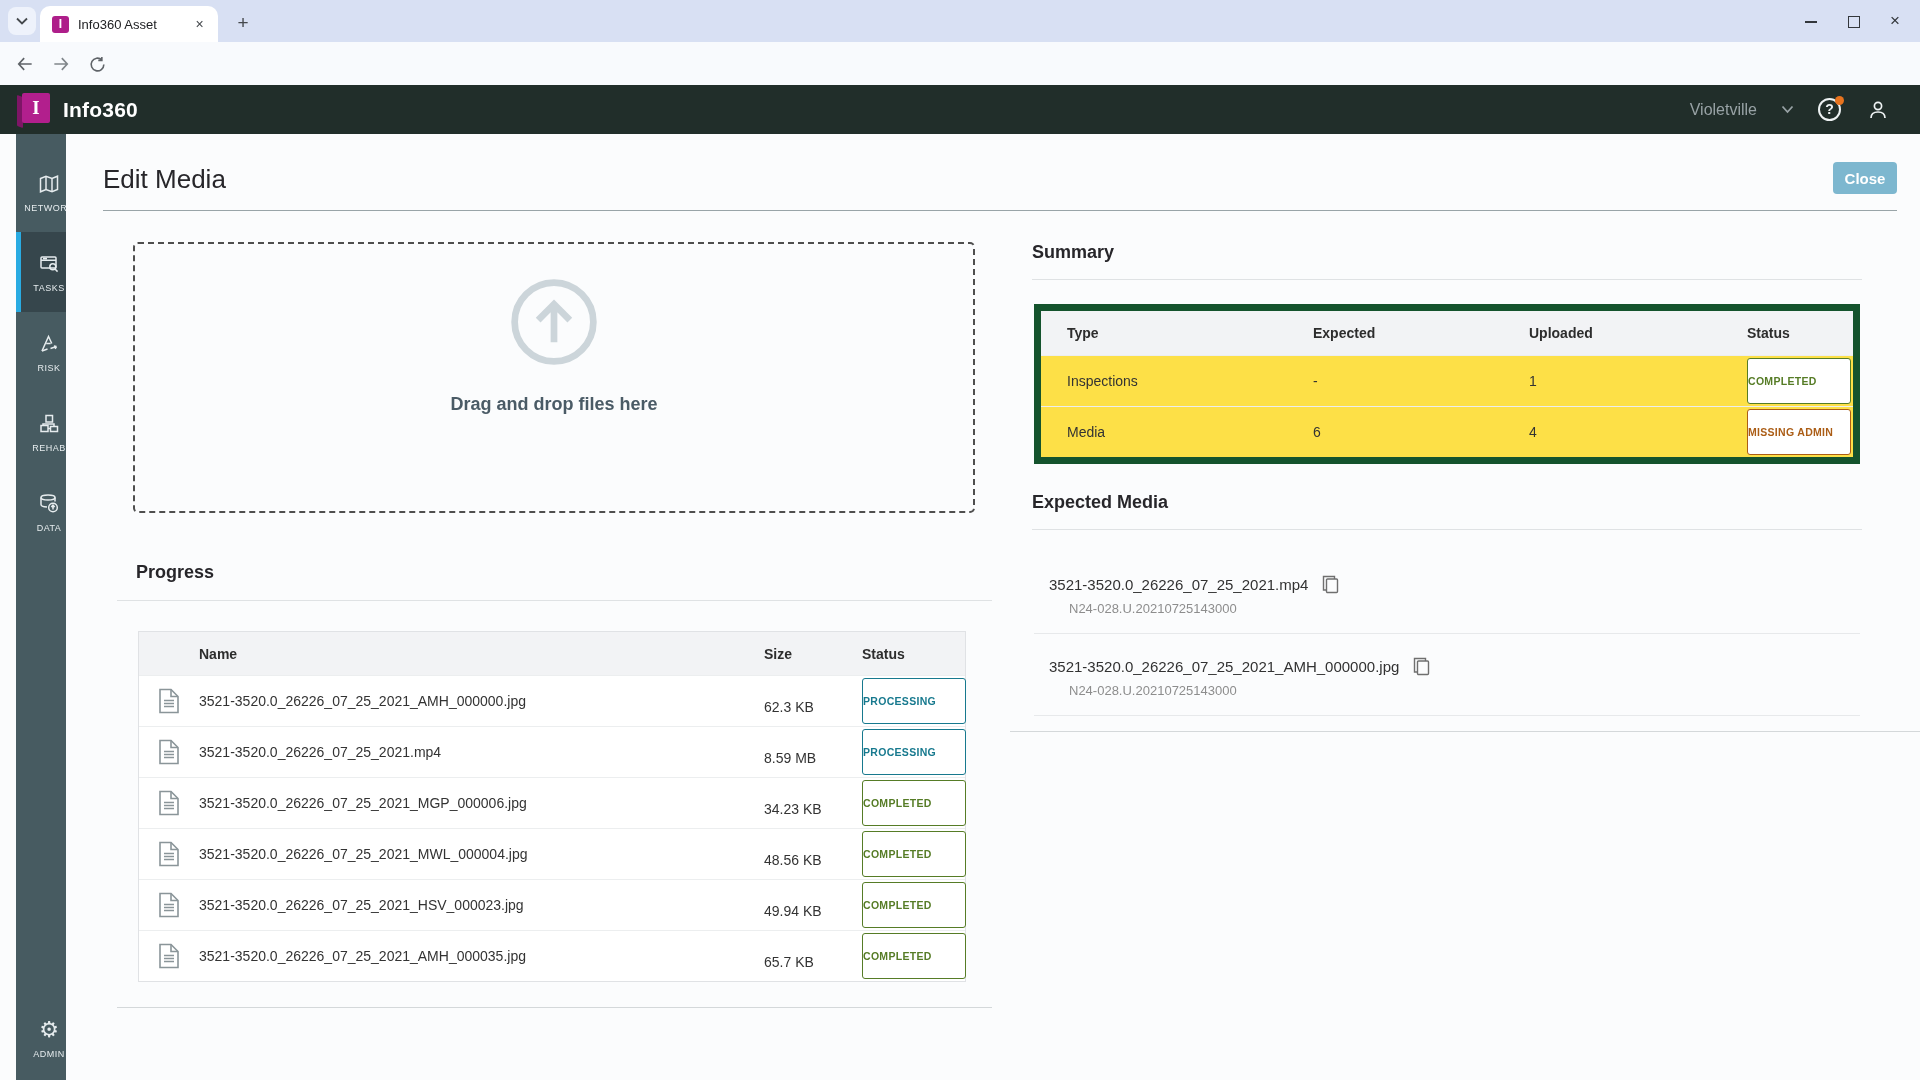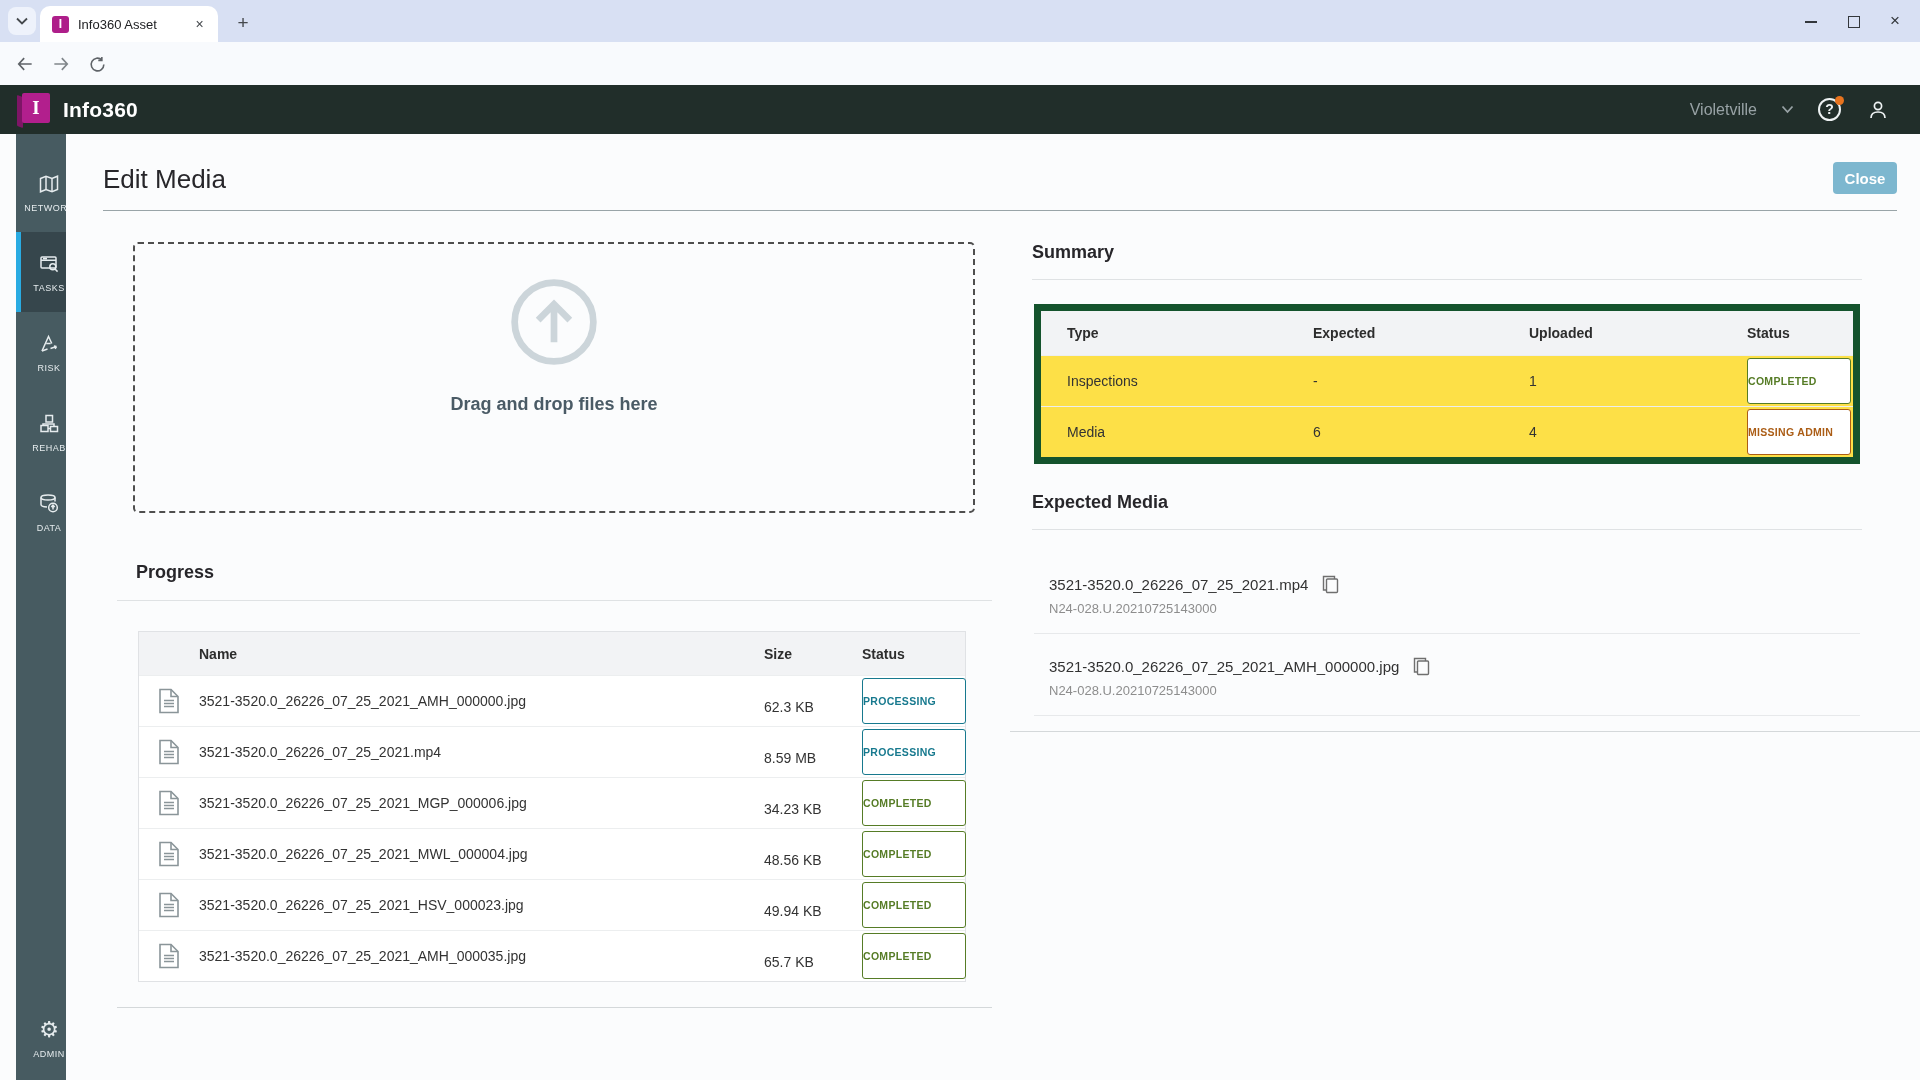--- a/index.html
+++ b/index.html
@@ -85,21 +85,21 @@
   .shead { height:44px; background:#f2f3f5; border-top:none; }
   .shead > div { font-size:14px; font-weight:600; color:#2d2d2d; }
   .scell { font-size:14px; color:#333; }
 
   
   .elist { position:absolute; left:968px; top:396px; width:826px; }
   .eitem { padding:22px 0 17px 15px; border-bottom:1px solid #e7e9eb; }
   .eitem:first-child { margin-top:22px; }
   .eitem-top { display:flex; align-items:center; gap:12px; }
   .eitem-name { font-size:15px; color:#323232; }
-  .eitem-code { margin-top:7px; font-size:13px; color:#8d8d8d; }
+  .eitem-code { margin-top:7px; font-size:13px; color:#8d8d8d;margin-left:20px; }
   .copy-btn { width:20px; height:20px; display:flex; align-items:center; justify-content:center; background:none; border:none; }
 
   .bottom-divider-left { position:absolute; left:51px; width:875px; top:873px; height:1px; background:#d4d8da; }
   .bottom-divider-right { position:absolute; left:944px; right:0; top:597px; height:1px; background:#d4d8da; }
   .prog-divider { position:absolute; left:51px; width:875px; top:466px; height:1px; background:#dfe2e4; }
 </style>
 </head>
 <body>
 
 <div class="tabstrip">

